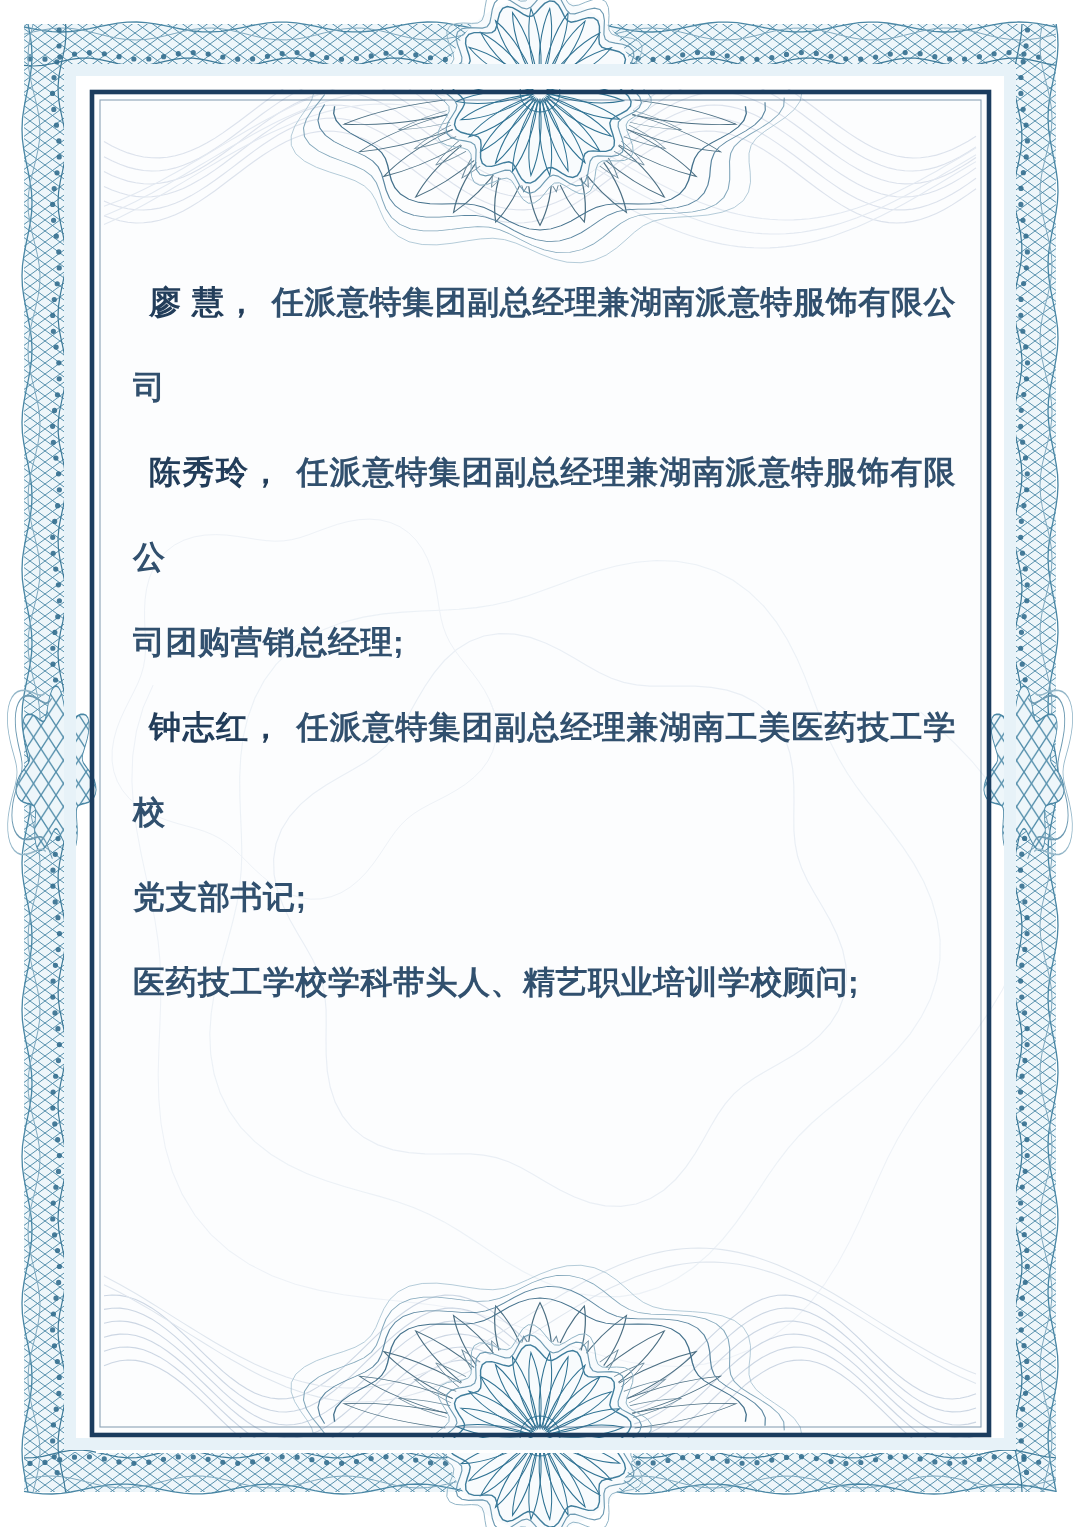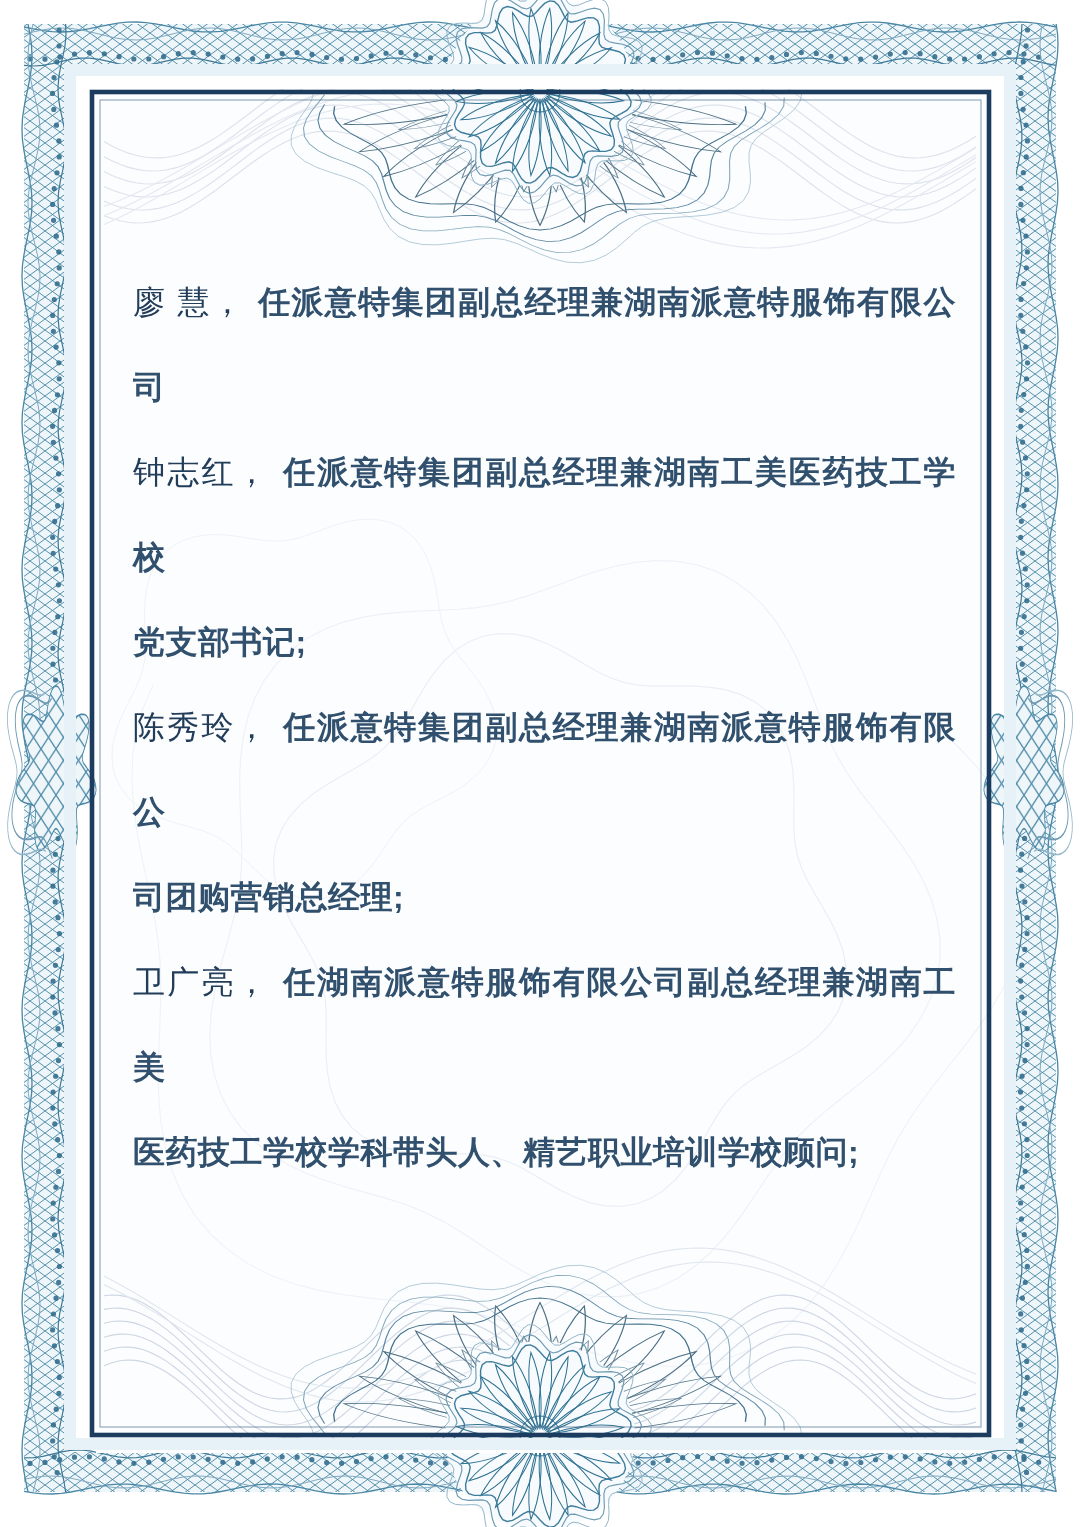--- a/index.html
+++ b/index.html
@@ -18,24 +18,25 @@
     padding:0 33px 0 41px;
     font-size:32px;
     line-height:85px;
     font-weight:600;
     color:var(--text-body,#31506e);
     letter-spacing:0.5px;
   }
   .tl{text-align:justify;text-justify:inter-character;}
   .tl.j{text-align-last:justify;}
   .nm{
-    font-weight:400;
+    font-weight:700;
     color:var(--text-name,#223d5a);
     margin-right:.42em;
     letter-spacing:1px;
+    margin-left:16px;
   }
 </style>
 </head>
 <body>
 
 <div class="page">
 
   <svg id="deco" width="1080" height="1527" viewBox="0 0 1080 1527">
     <defs>
       <pattern id="net" width="15" height="11" patternUnits="userSpaceOnUse">
@@ -240,31 +241,30 @@
       </g>
   </svg>
 
   <main class="content">
 
     <div class="entry">
       <div class="tl j"><b class="nm">廖 慧，</b><span>任派意特集团副总经理兼湖南派意特服饰有限公司</span></div>
     </div>
 
     <div class="entry">
+      <div class="tl j"><b class="nm">陈秀玲，</b><span>任派意特集团副总经理兼湖南派意特服饰有限公</span></div>
+      <div class="tl">司团购营销总经理;</div>
+    </div>
+
+    <div class="entry">
       <div class="tl j"><b class="nm">钟志红，</b><span>任派意特集团副总经理兼湖南工美医药技工学校</span></div>
       <div class="tl">党支部书记;</div>
     </div>
 
     <div class="entry">
-      <div class="tl j"><b class="nm">陈秀玲，</b><span>任派意特集团副总经理兼湖南派意特服饰有限公</span></div>
-      <div class="tl">司团购营销总经理;</div>
-    </div>
-
-    <div class="entry">
-    </div>
-
-    <div class="entry">
-      <div class="tl j"><b class="nm">卫广亮，</b><span>任湖南派意特服饰有限公司副总经理兼湖南工美</span></div>
+    </div>
+
+    <div class="entry">
       <div class="tl">医药技工学校学科带头人、精艺职业培训学校顾问;</div>
     </div>
 
   </main>
 </div>
 
 </body></html>

